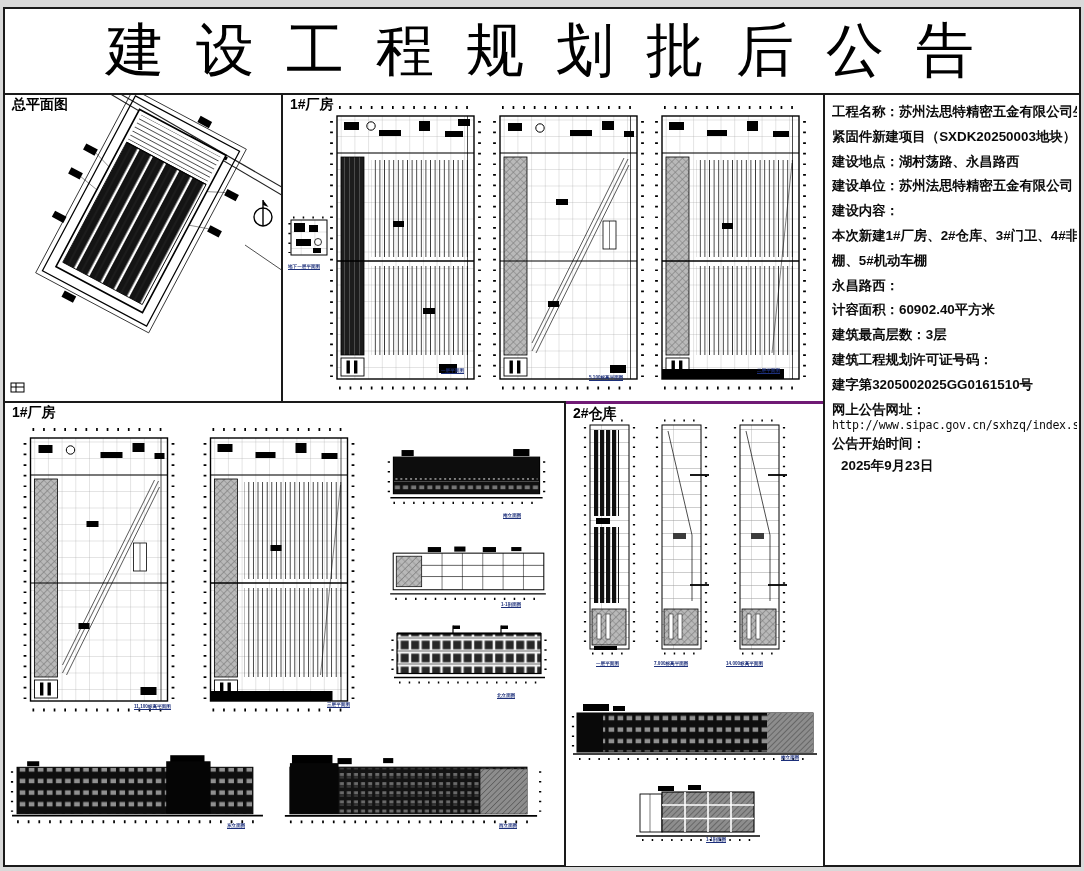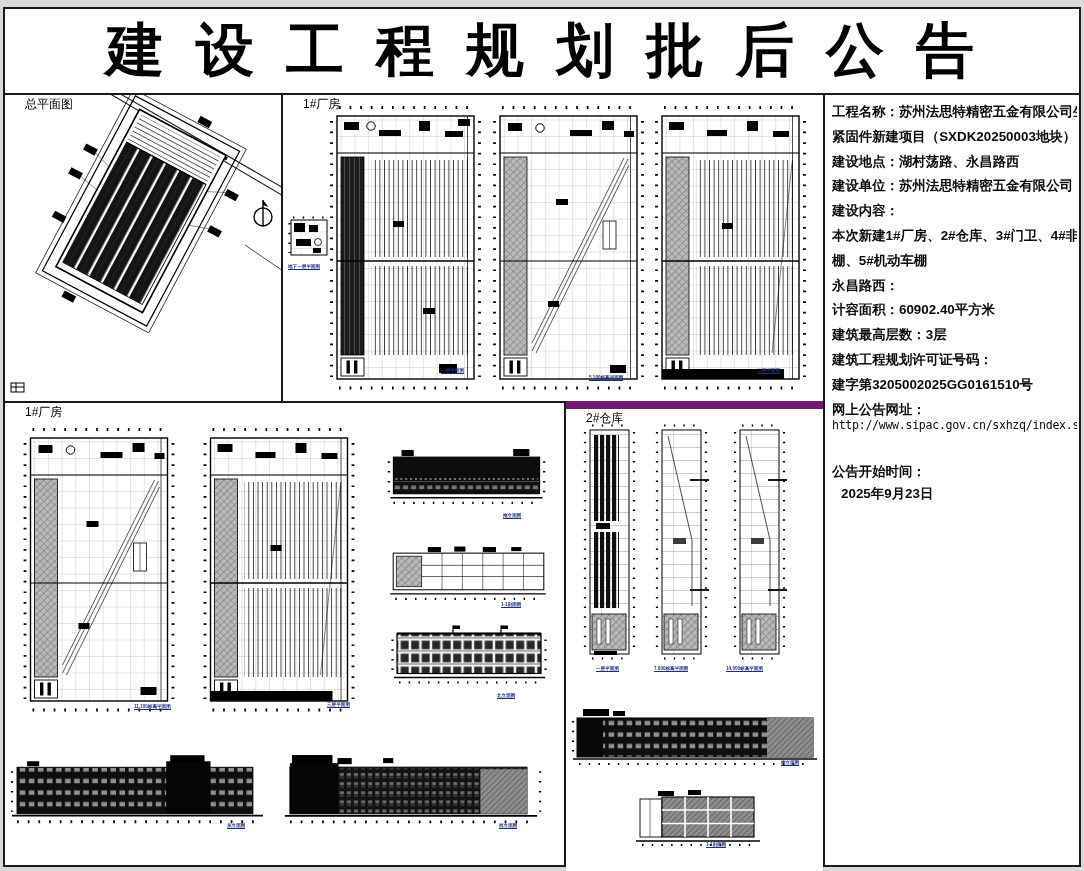--- a/index.html
+++ b/index.html
@@ -1,34 +1,34 @@
 <!DOCTYPE html>
 <html><head>
 <meta charset="utf-8">
 <style>
   html,body{margin:0;padding:0;background:#d9d9d9;font-family:"Liberation Sans","DejaVu Sans",sans-serif}
   body{width:1084px;height:871px;position:relative;overflow:hidden}
   .page{position:absolute;left:3px;top:7px;width:1074px;height:856px;background:#fff;border:2px solid #1a1a1a}
   .title-band{position:absolute;left:0;top:0;width:100%;height:84px;border-bottom:2px solid #1a1a1a;
     display:flex;align-items:center;justify-content:center;background:#fff}
-  .title{font-size:58px;font-weight:700;color:#000;letter-spacing:32px;padding-left:28px;white-space:nowrap}
+  .title{font-size:58px;font-weight:400;color:#000;letter-spacing:32px;padding-left:28px;white-space:nowrap}
   .panel{position:absolute;background:#fff;overflow:hidden}
   #p-site{left:0;top:86px;width:276px;height:306px;border-right:2px solid #1a1a1a}
   #p-ftop{left:278px;top:86px;width:540px;height:306px}
   #p-info{left:818px;top:86px;width:254px;height:770px;border-left:2px solid #1a1a1a;padding:8px 0 0 7px;box-sizing:border-box}
   #p-fbot{left:0;top:392px;width:559px;height:462px;border-top:2px solid #1a1a1a;border-right:2px solid #1a1a1a}
-  #p-wh{left:561px;top:392px;width:257px;height:462px;border-top:8px solid #701a75}
-  .panel-label{position:absolute;left:20px;top:1px;font-size:12px;font-weight:400;color:#000;z-index:6;white-space:nowrap}
+  #p-wh{left:561px;top:392px;width:257px;height:462px;border-top:3px solid #701a75}
+  .panel-label{position:absolute;left:7px;top:1px;font-size:14px;font-weight:700;color:#000;z-index:6;white-space:nowrap}
   .drw{position:absolute;overflow:visible}
   .cap{position:absolute;font-size:4.6px;line-height:5px;font-weight:700;color:#1c2f7a;
     border-bottom:0.6px solid #1c2f7a;white-space:nowrap;z-index:5}
   .iline{height:24.8px;font-size:13.4px;font-weight:700;color:#0b0b0b;white-space:nowrap;overflow:hidden}
   .iline.url{height:17px;font-size:11.6px;font-weight:400;margin-top:-7px;
     font-family:"DejaVu Sans Mono","Liberation Mono",monospace;letter-spacing:-0.3px}
-  .announce{margin-top:28px}
+  .announce{}
   .announce .iline{height:22px}
   .announce .date{padding-left:9px}
   .dt{stroke:#000;stroke-width:2.8;stroke-dasharray:1.7 8.9;fill:none}
   .dt2{stroke:#000;stroke-width:2.2;stroke-dasharray:1.5 8.2;fill:none}
 </style>
 </head>
 <body>
 
 <svg width="0" height="0" style="position:absolute" aria-hidden="true">
 <defs>

